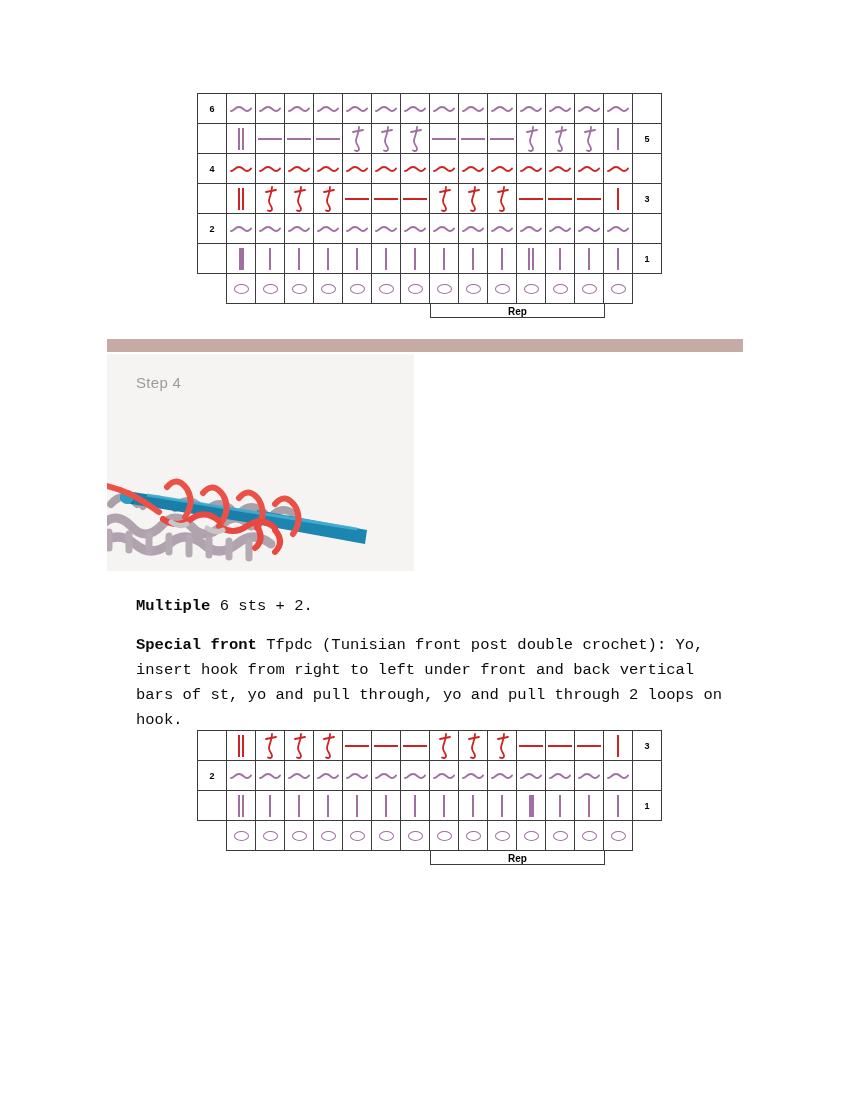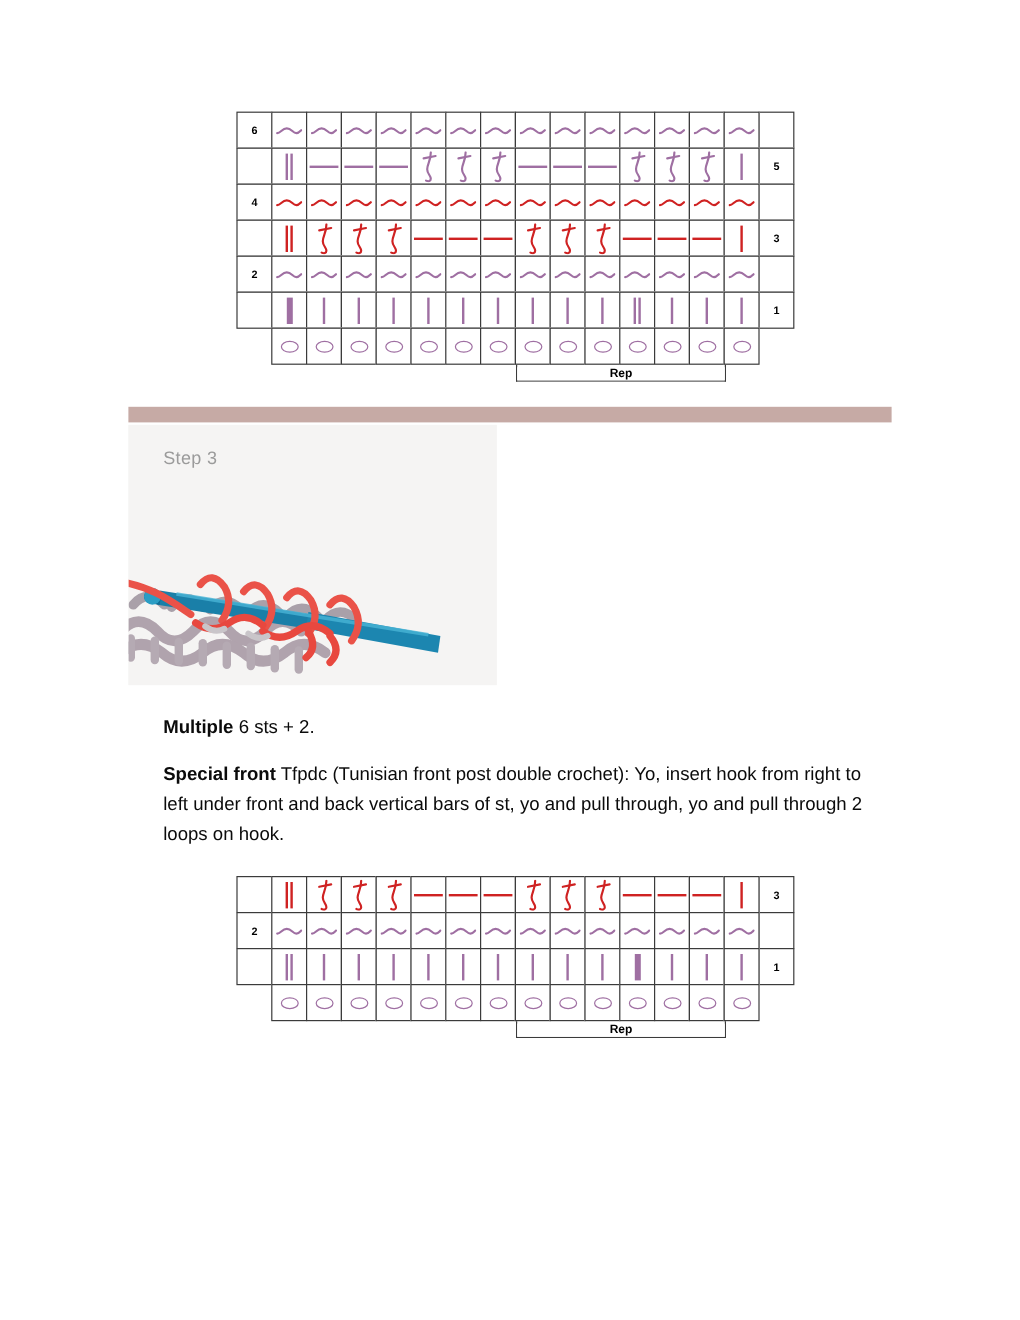--- a/index.html
+++ b/index.html
@@ -153,21 +153,21 @@
 
   
   #textblock {
     position: absolute;
     left: 136px;
     top: 594px;
     width: 600px;
     font-size: 15.5px;
     line-height: 25px;
     color: #0b0b0b;
-    font-family: Liberation Sans, sans-serif;
+    font-family: Liberation Mono, monospace;
   }
   #textblock p { margin: 0 0 14px 0; }
   #textblock b { font-weight: bold; }
 </style>
 </head>
 <body>
 
 <div class="chart-wrap" id="chart-top-wrap" style="left:197px; top:93px;">
     <div class="chart-grid">
       <div class="chart-row">
@@ -688,21 +688,21 @@
       <path d="M56 165 q 14 10 28 0 q 14 -10 28 2"></path>
       <path d="M112 172 q 14 10 28 0 q 14 -10 28 2"></path>
       <path d="M150 172 q 8 14 -2 22"></path>
       <path d="M168 176 q 10 12 0 22"></path>
     </g>
     <g fill="none" stroke="#c9c5c9" stroke-width="5" stroke-linecap="round">
       <path d="M64 168 q 8 6 16 2"></path>
       <path d="M100 174 q 8 6 16 2"></path>
     </g>
   </svg>
-  <div id="photo-label">Step 3</div>
+  <div id="photo-label">Step 4</div>
 </div>
 
 <div id="textblock">
   <p><b>Multiple</b><span> 6 sts + 2.</span></p>
   <p><b>Special front</b><span> Tfpdc (Tunisian front post double crochet): Yo, insert hook from right to left under front and back vertical bars of st, yo and pull through, yo and pull through 2 loops on hook.</span></p>
 </div>
 
 <div class="chart-wrap" id="chart-bottom-wrap" style="left:197px; top:730px;">
     <div class="chart-grid">
       <div class="chart-row">

